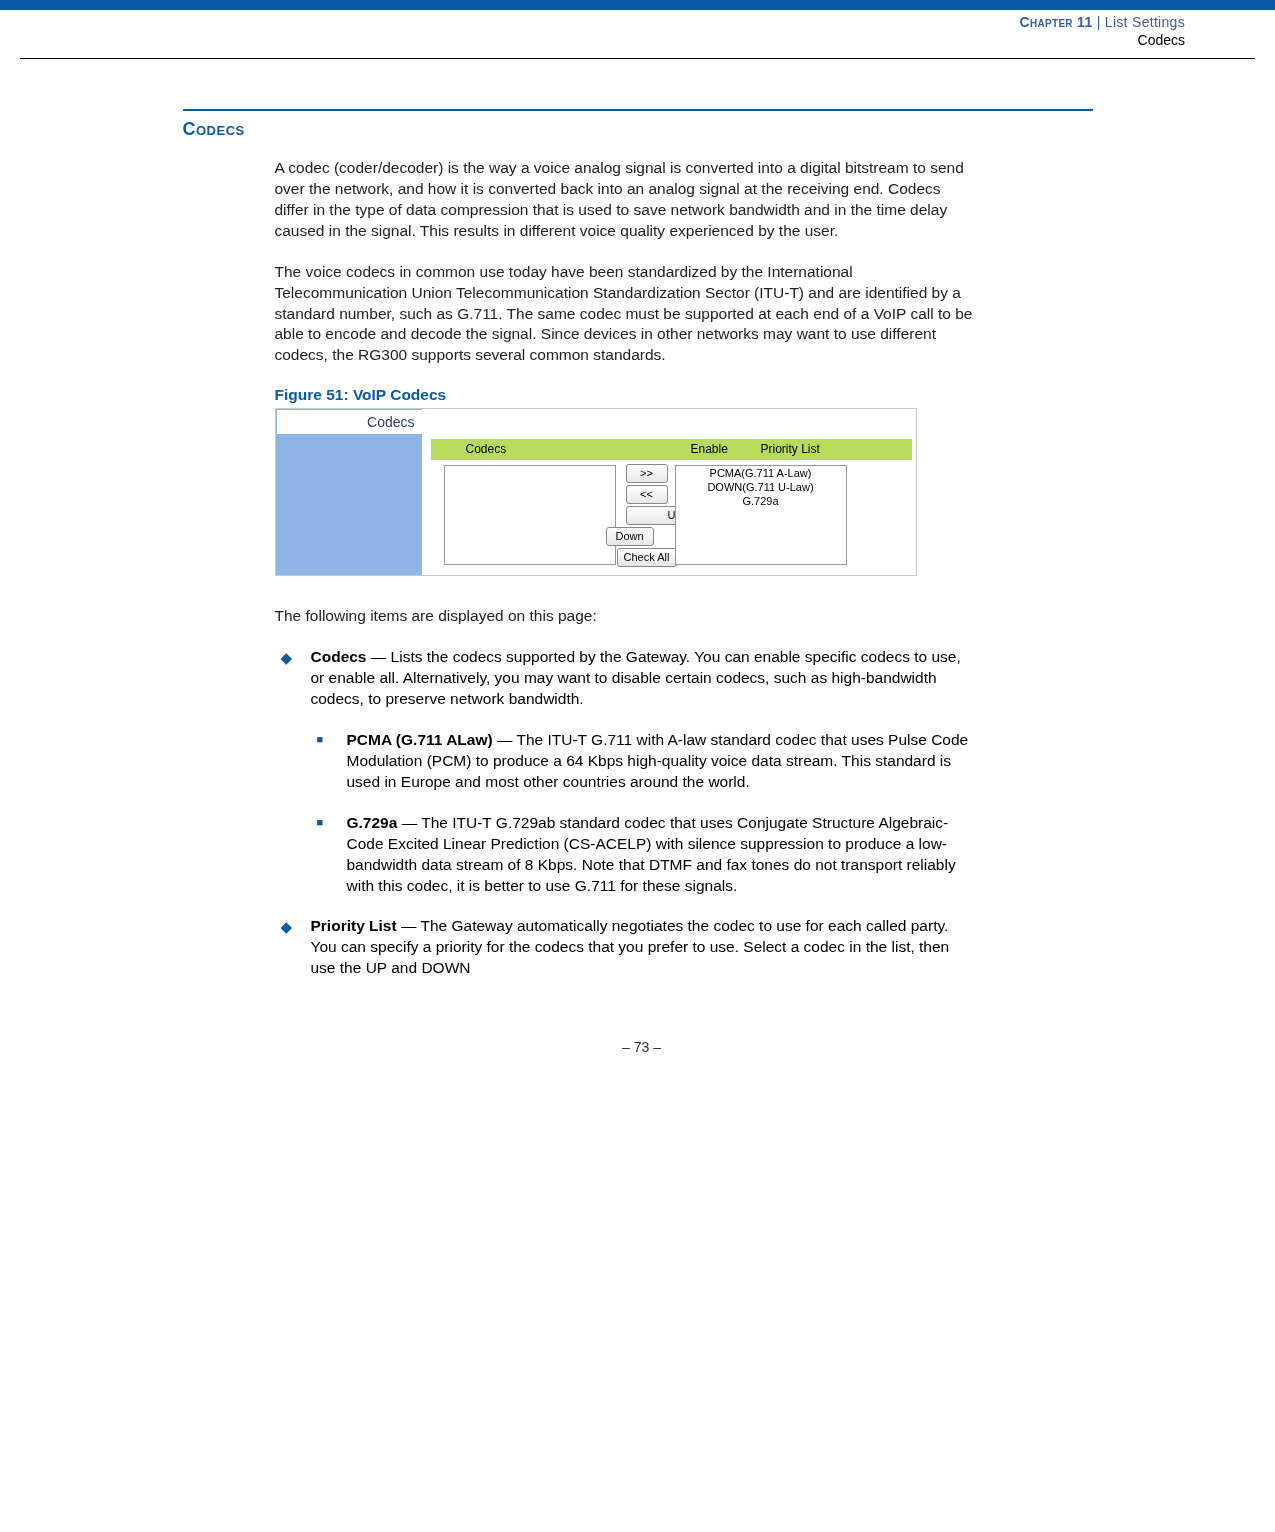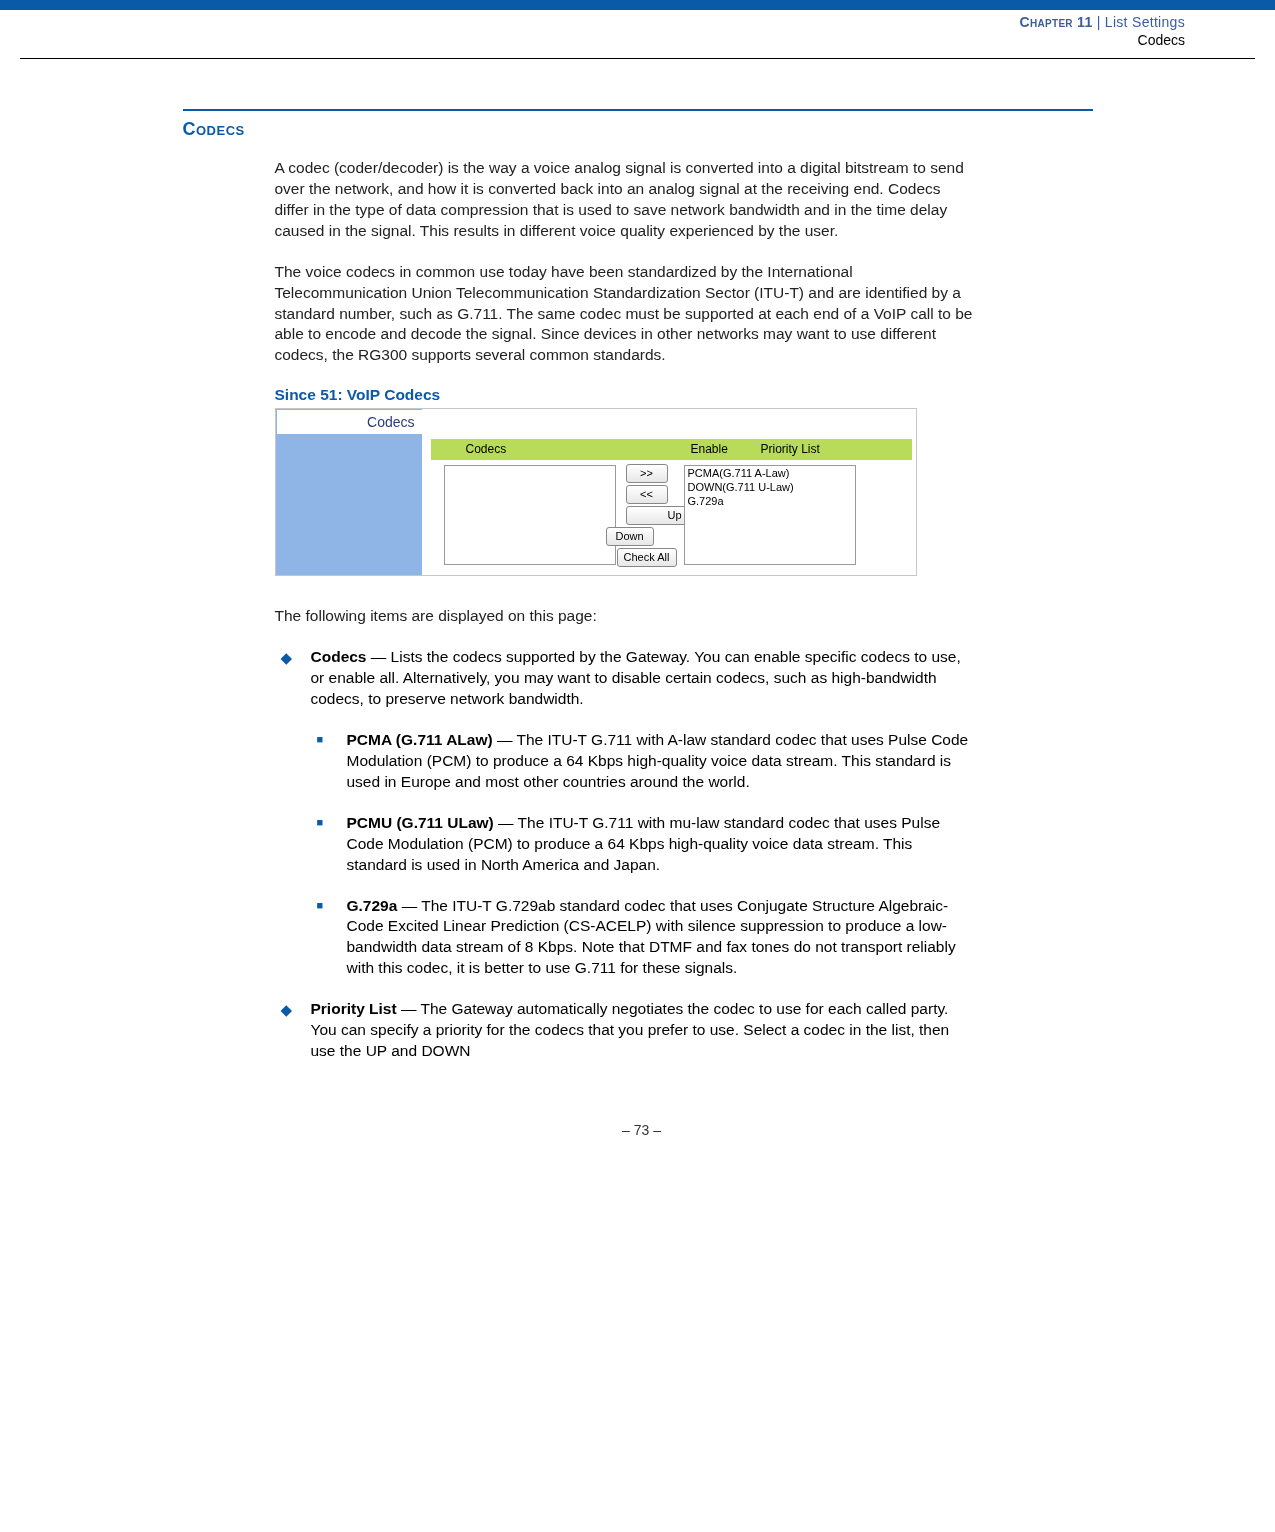--- a/index.html
+++ b/index.html
@@ -197,56 +197,53 @@
 
 <div class="content-wrap">
   <div class="hrline"></div>
   <div class="section-title">Codecs</div>
 
   <div class="body-col">
 
     <div class="para">A codec (coder/decoder) is the way a voice analog signal is converted into a digital bitstream to send over the network, and how it is converted back into an analog signal at the receiving end. Codecs differ in the type of data compression that is used to save network bandwidth and in the time delay caused in the signal. This results in different voice quality experienced by the user.</div>
     <div class="para">The voice codecs in common use today have been standardized by the International Telecommunication Union Telecommunication Standardization Sector (ITU‑T) and are identified by a standard number, such as G.711. The same codec must be supported at each end of a VoIP call to be able to encode and decode the signal. Since devices in other networks may want to use different codecs, the RG300 supports several common standards.</div>
 
-    <div class="fig-caption">Since 51:  VoIP Codecs</div>
+    <div class="fig-caption">Figure 51:  VoIP Codecs</div>
 
     <div class="screenshot">
       <div class="ss-left"></div>
       <div class="ss-head">Codecs</div>
       <div class="ss-greenbar">
         <span style="left:35px">Codecs</span>
         <span style="left:260px">Enable</span>
         <span style="left:330px">Priority List</span>
       </div>
       <div class="ss-listbox" style="top:56px; left:168px;"></div>
       <div class="ss-btn" style="top:55px; left:350px; width:40px;">&gt;&gt;</div>
       <div class="ss-btn" style="top:76px; left:350px; width:40px;">&lt;&lt;</div>
       <div class="ss-btn" style="top:97px; left:350px; width:40px;padding-left:28px;">Up</div>
       <div class="ss-btn" style="top:118px; left:330px; width:46px;">Down</div>
       <div class="ss-btn" style="top:139px; left:341px; width:58px;">Check All</div>
-      <div class="ss-listbox" style="top:56px; left:408px;">
+      <div class="ss-listbox" style="top:56px; left:399px;text-align:center;">
         <div>PCMA(G.711 A-Law)</div>
         <div>DOWN(G.711 U-Law)</div>
         <div>G.729a</div>
       </div>
     </div>
 
     <div class="para">The following items are displayed on this page:</div>
 
     <div class="diamond-item">
       <span class="bterm">Codecs</span><span> — Lists the codecs supported by the Gateway. You can enable specific codecs to use, or enable all. Alternatively, you may want to disable certain codecs, such as high-bandwidth codecs, to preserve network bandwidth.</span>
     </div>
 
     <div class="square-item">
       <span class="bterm">PCMA (G.711 ALaw)</span><span> — The ITU-T G.711 with A-law standard codec that uses Pulse Code Modulation (PCM) to produce a 64 Kbps high-quality voice data stream. This standard is used in Europe and most other countries around the world.</span>
     </div>
 
-    <div class="square-item">
-      <span class="bterm">PCMU (G.711 ULaw)</span><span> — The ITU-T G.711 with mu-law standard codec that uses Pulse Code Modulation (PCM) to produce a 64 Kbps high-quality voice data stream. This standard is used in North America and Japan.</span>
-    </div>
 
     <div class="square-item">
       <span class="bterm">G.729a</span><span> — The ITU-T G.729ab standard codec that uses Conjugate Structure Algebraic-Code Excited Linear Prediction (CS-ACELP) with silence suppression to produce a low-bandwidth data stream of 8 Kbps. Note that DTMF and fax tones do not transport reliably with this codec, it is better to use G.711 for these signals.</span>
     </div>
 
     <div class="diamond-item">
       <span class="bterm">Priority List</span><span> — The Gateway automatically negotiates the codec to use for each called party. You can specify a priority for the codecs that you prefer to use. Select a codec in the list, then use the UP and DOWN</span>
     </div>
 
   </div>

